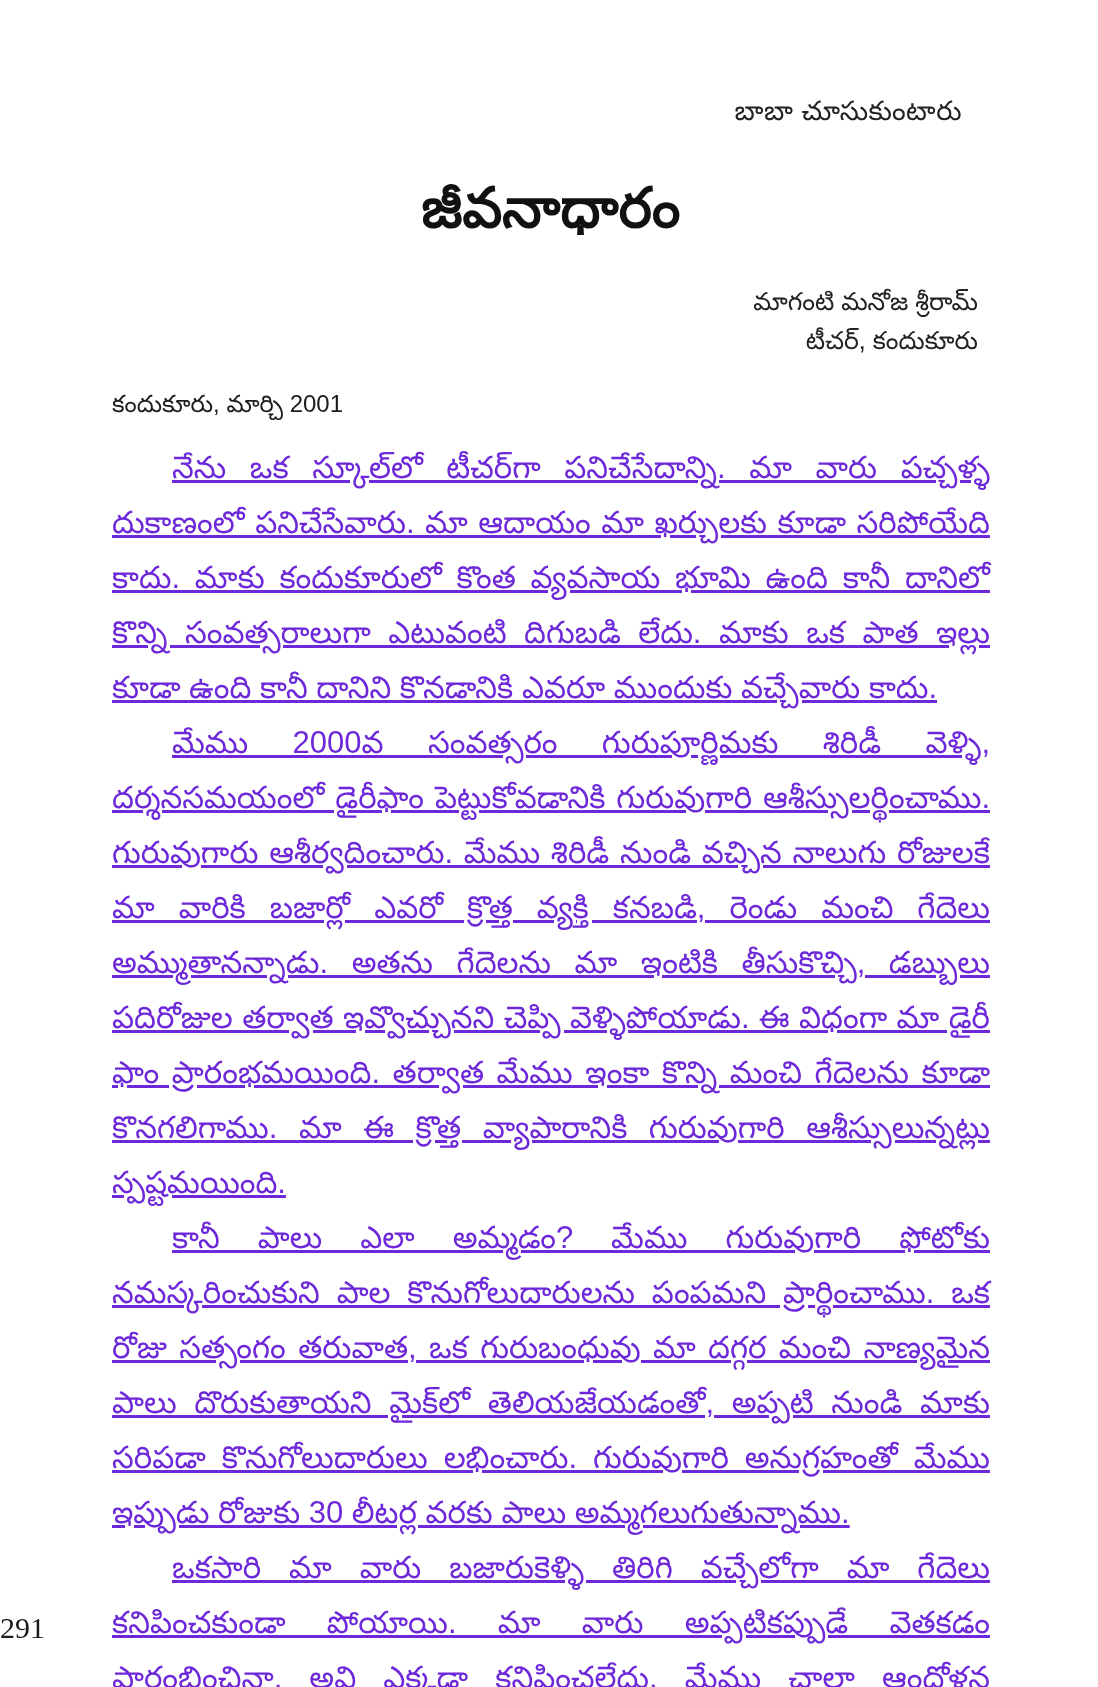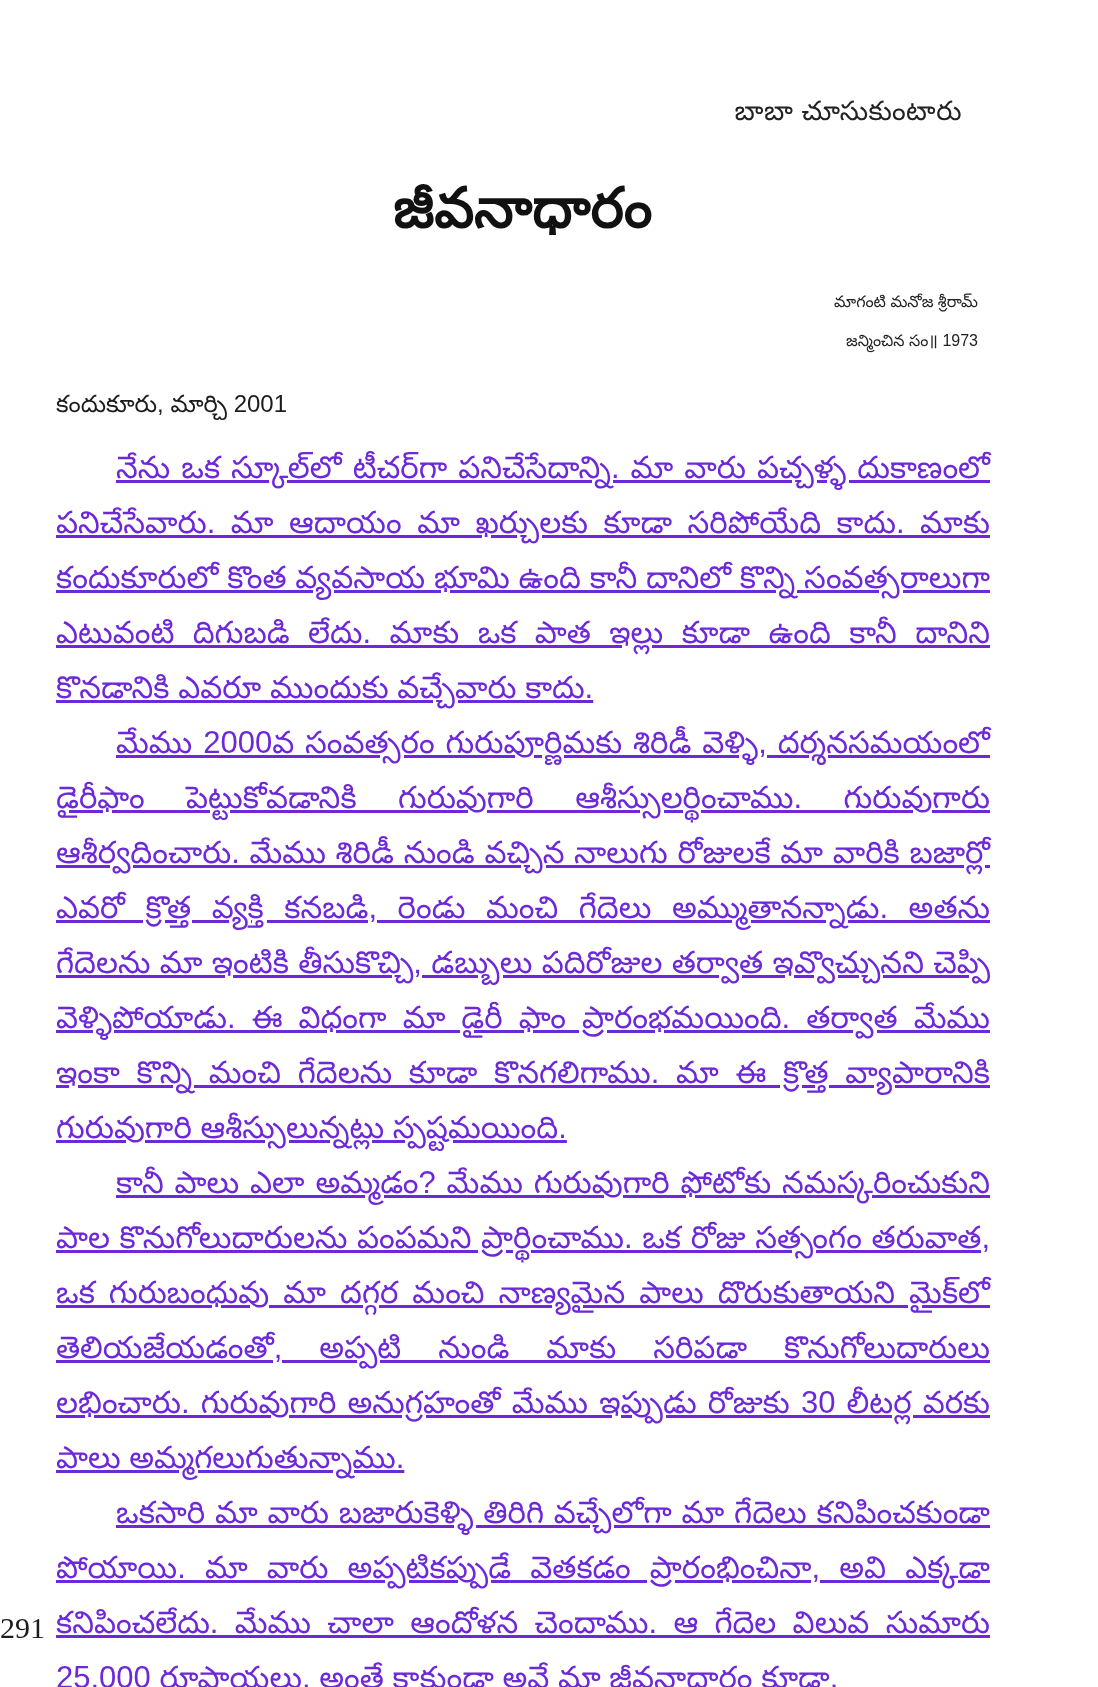--- a/index.html
+++ b/index.html
@@ -5,41 +5,41 @@
   * { margin: 0; padding: 0; box-sizing: border-box; }
   html, body { background: #ffffff; }
   .page {
     position: relative;
     width: 1098px;
     height: 1687px;
     margin: 0 auto;
     background: #ffffff;
     color: #1c1c1c;
     font-family: "Liberation Sans", "DejaVu Sans", sans-serif;
-    padding: 96px 108px 0 56px;
+    padding: 96px 108px 0 112px;
   }
   .running-header {
     text-align: right;
     padding-right: 28px;
     font-size: 27px;
     letter-spacing: 0.5px;
     color: #222222;
   }
   .article-title {
     margin-top: 42px;
     text-align: center;
     font-size: 56px;
     font-weight: bold;
     color: #111111;
   }
   .byline {
     margin-top: 28px;
     text-align: right;
     padding-right: 12px;
-    font-size: 16px;
+    font-size: 25px;
     line-height: 39px;
     color: #222222;
   }
   .dateline {
     margin-top: 30px;
     font-size: 24px;
     color: #1c1c1c;
   }
   .body-text {
     margin-top: 16px;
@@ -67,21 +67,21 @@
 <body>
 
 <div class="page">
 
   <div class="running-header">బాబా చూసుకుంటారు</div>
 
   <h1 class="article-title">జీవనాధారం</h1>
 
   <div class="byline">
     <div>మాగంటి మనోజ శ్రీరామ్</div>
-    <div>జన్మించిన సం॥ 1973</div>
+    <div>టీచర్, కందుకూరు</div>
   </div>
 
   <div class="dateline">కందుకూరు, మార్చి 2001</div>
 
   <div class="body-text">
     <p>నేను ఒక స్కూల్‌లో టీచర్‌గా పనిచేసేదాన్ని. మా వారు పచ్చళ్ళ దుకాణంలో పనిచేసేవారు. మా ఆదాయం మా ఖర్చులకు కూడా సరిపోయేది కాదు. మాకు కందుకూరులో కొంత వ్యవసాయ భూమి ఉంది కానీ దానిలో కొన్ని సంవత్సరాలుగా ఎటువంటి దిగుబడి లేదు. మాకు ఒక పాత ఇల్లు కూడా ఉంది కానీ దానిని కొనడానికి ఎవరూ ముందుకు వచ్చేవారు కాదు.</p>
     <p>మేము 2000వ సంవత్సరం గురుపూర్ణిమకు శిరిడీ వెళ్ళి, దర్శనసమయంలో డైరీఫాం పెట్టుకోవడానికి గురువుగారి ఆశీస్సులర్థించాము. గురువుగారు ఆశీర్వదించారు. మేము శిరిడీ నుండి వచ్చిన నాలుగు రోజులకే మా వారికి బజార్లో ఎవరో క్రొత్త వ్యక్తి కనబడి, రెండు మంచి గేదెలు అమ్ముతానన్నాడు. అతను గేదెలను మా ఇంటికి తీసుకొచ్చి, డబ్బులు పదిరోజుల తర్వాత ఇవ్వొచ్చునని చెప్పి వెళ్ళిపోయాడు. ఈ విధంగా మా డైరీ ఫాం ప్రారంభమయింది. తర్వాత మేము ఇంకా కొన్ని మంచి గేదెలను కూడా కొనగలిగాము. మా ఈ క్రొత్త వ్యాపారానికి గురువుగారి ఆశీస్సులున్నట్లు స్పష్టమయింది.</p>
     <p>కానీ పాలు ఎలా అమ్మడం? మేము గురువుగారి ఫోటోకు నమస్కరించుకుని పాల కొనుగోలుదారులను పంపమని ప్రార్థించాము. ఒక రోజు సత్సంగం తరువాత, ఒక గురుబంధువు మా దగ్గర మంచి నాణ్యమైన పాలు దొరుకుతాయని మైక్‌లో తెలియజేయడంతో, అప్పటి నుండి మాకు సరిపడా కొనుగోలుదారులు లభించారు. గురువుగారి అనుగ్రహంతో మేము ఇప్పుడు రోజుకు 30 లీటర్ల వరకు పాలు అమ్మగలుగుతున్నాము.</p>
     <p>ఒకసారి మా వారు బజారుకెళ్ళి తిరిగి వచ్చేలోగా మా గేదెలు కనిపించకుండా పోయాయి. మా వారు అప్పటికప్పుడే వెతకడం ప్రారంభించినా, అవి ఎక్కడా కనిపించలేదు. మేము చాలా ఆందోళన చెందాము. ఆ గేదెల విలువ సుమారు 25,000 రూపాయలు. అంతే కాకుండా అవే మా జీవనాధారం కూడా.</p>
   </div>

